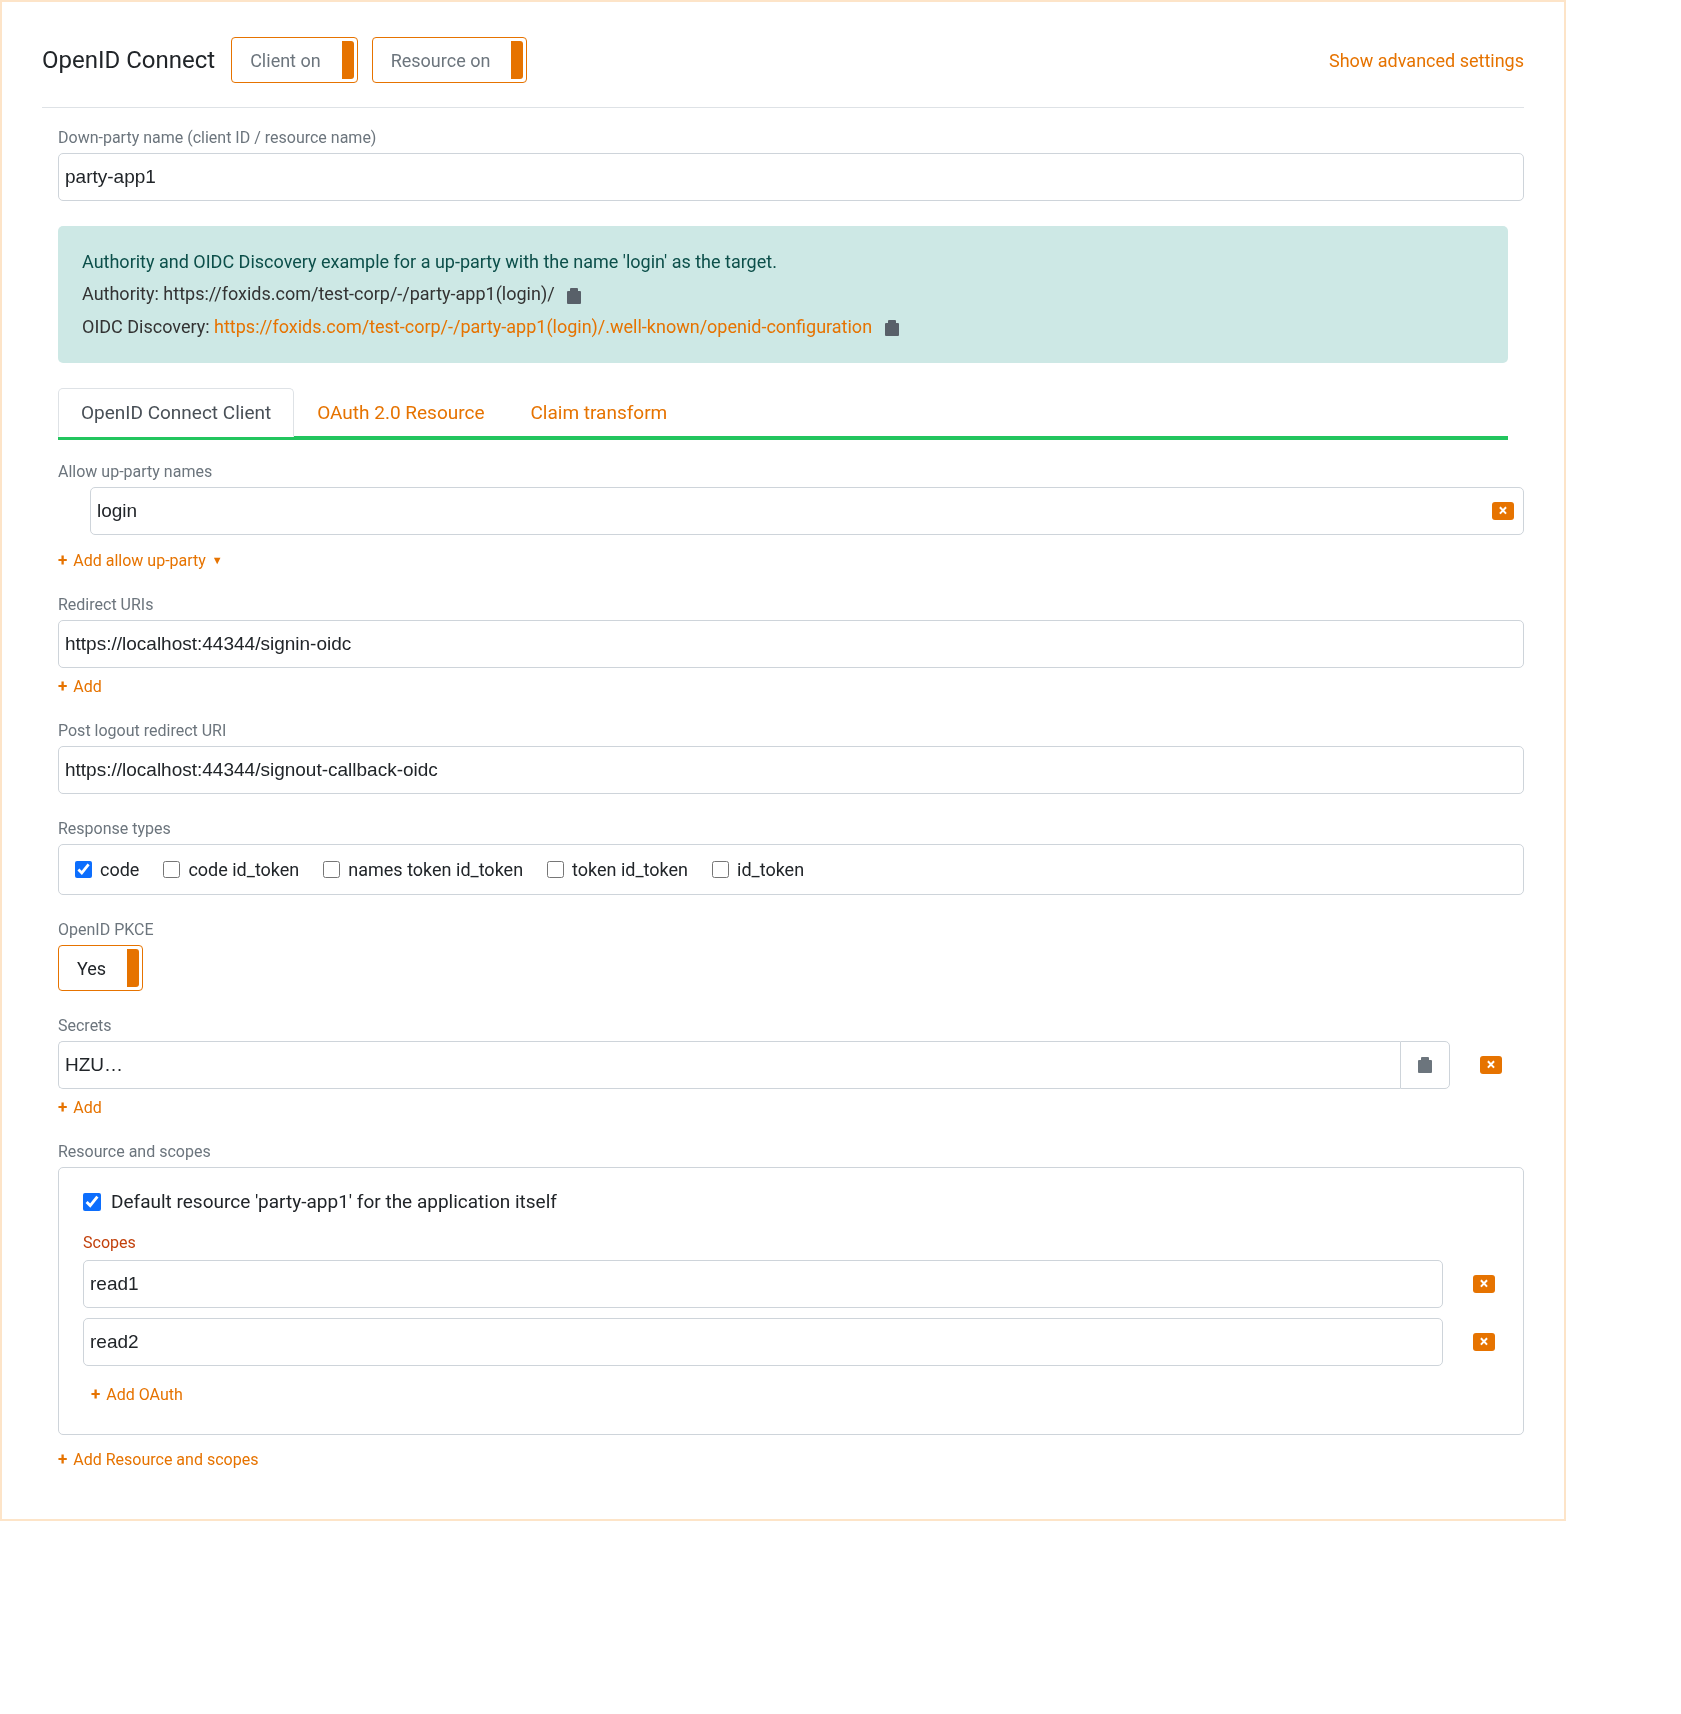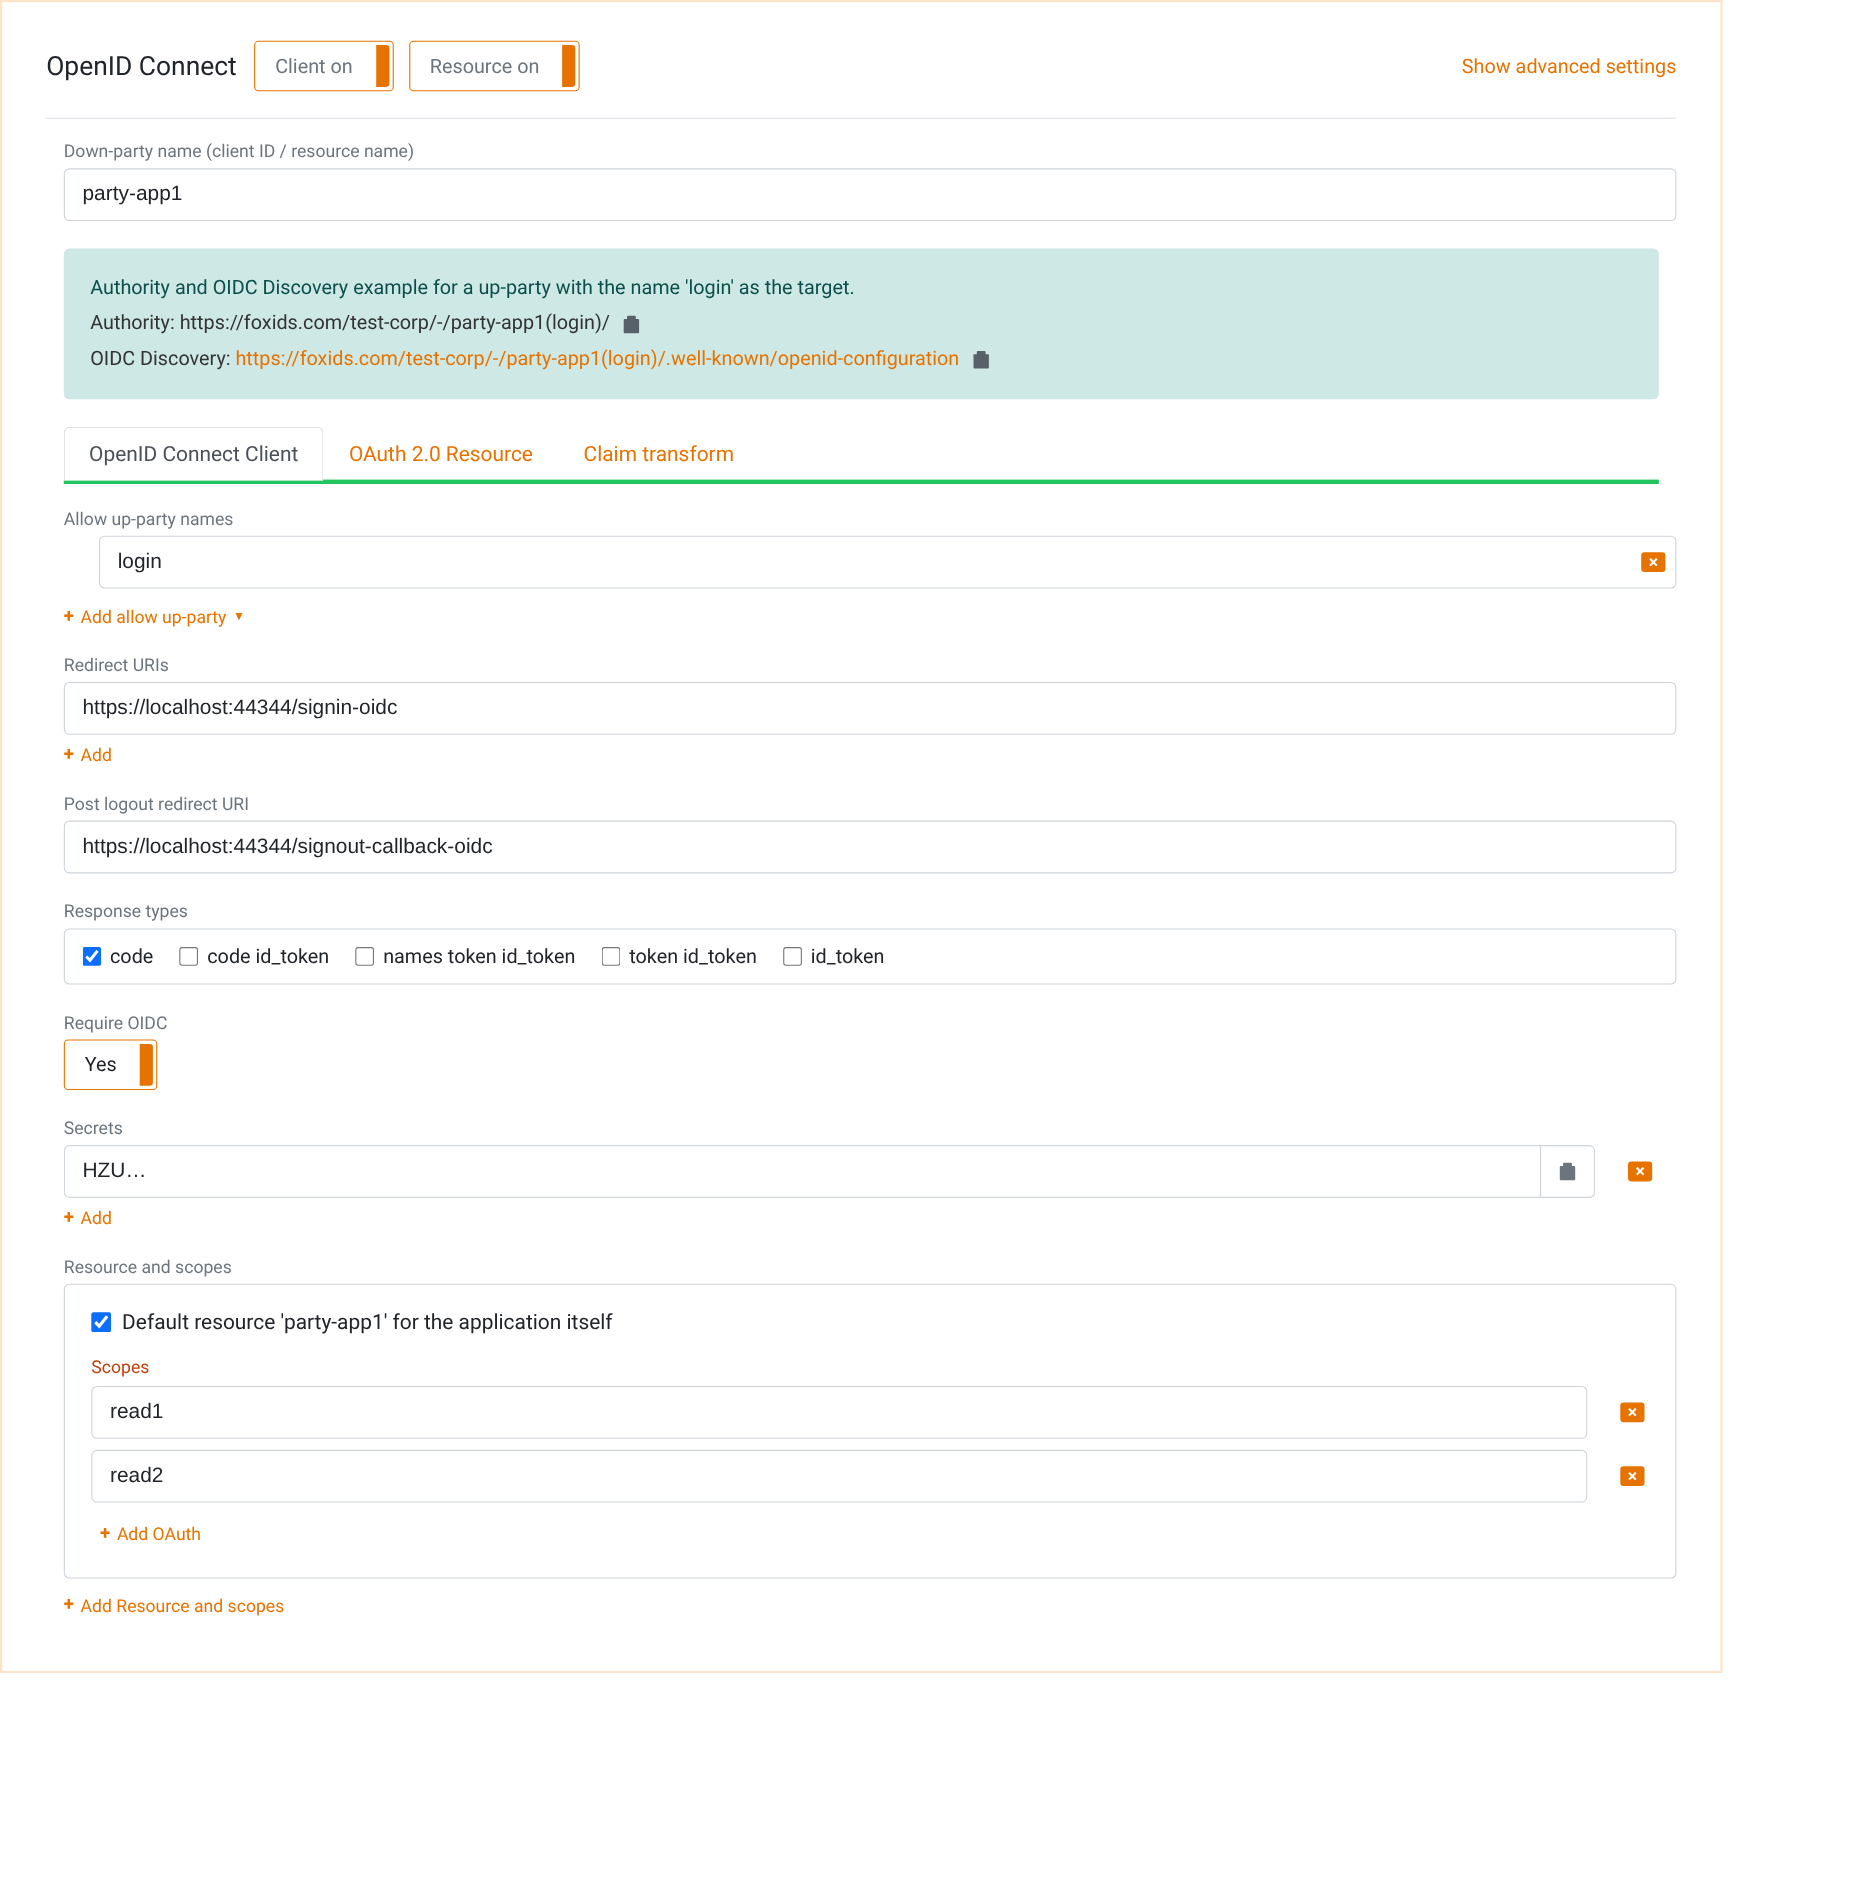--- a/index.html
+++ b/index.html
@@ -6,21 +6,21 @@
 body { font-family: -apple-system, BlinkMacSystemFont, "Segoe UI", Roboto, "Helvetica Neue", Arial, sans-serif; background: #fff; color: #212529; font-size: 16px; }
 .outer-frame { border: 2px solid #fde4c8; padding: 10px 0 0 0; width: 1566px; }
 .inner-container { padding: 25px 40px; }
 .header-row { display: flex; align-items: center; border-bottom: 1px solid #dee2e6; padding-bottom: 24px; margin-bottom: 20px; }
 .page-title { font-size: 24px; font-weight: 400; color: #212529; margin-right: 16px; }
 .toggle-btn-wrap { display:inline-flex; align-items:center; border:1px solid #e67300; border-radius:4px; margin-right:14px; background:#fff; padding: 0; height: 46px;}
 .toggle-btn-wrap .txt { padding: 0 18px; color:#6c757d; font-size:18px;}
 .toggle-btn-wrap .thumb { width: 12px; align-self: stretch; background:#e67300; border-radius: 0 3px 3px 0; margin: 3px;}
 .adv-link { margin-left: auto; color: #e67300; font-size: 18px; cursor: pointer; }
 .field-label { color: #6c757d; font-size: 16px; margin-bottom: 6px; padding-left: 16px; }
-.text-input { width: 100%; border: 1px solid #ced4da; border-radius: 5px; padding: 12px 16px; font-size: 19px; color: #212529; }
+.text-input { width: 100%; border: 1px solid #ced4da; border-radius: 5px; padding: 12px 6px; font-size: 19px; color: #212529; }
 .section { margin: 0 0 25px 16px; }
 .info-box { background: #cde8e5; border-radius: 5px; padding: 20px 24px; margin: 25px 16px 25px 16px; color: #333; line-height: 1.8; font-size: 18px;}
 .info-box .italic { color: #0c4f4a; }
 .info-box .link { color: #e67300; }
 .clipboard-icon { display: inline-block; width: 14px; height: 16px; position: relative; vertical-align: middle; margin-left: 8px;}
 .clipboard-icon::before { content:""; position:absolute; top:3px; left:0; width:14px; height:13px; background:#586069; border-radius:1px;}
 .clipboard-icon::after { content:""; position:absolute; top:0; left:3px; width:8px; height:4px; background:#586069; border-radius:1px;}
 .tabs { display: flex; border-bottom: 4px solid #22c55e; margin: 0 16px 22px 16px; }
 .tab { padding: 12px 22px; font-size: 19px; color: #e67300; cursor: pointer; border: 1px solid transparent; border-bottom: none; margin-bottom: -1px; border-radius: 5px 5px 0 0;}
 .tab.active { color: #495057; background: #fff; border-color: #dee2e6; border-bottom: 1px solid #fff; }
@@ -142,21 +142,21 @@
             <input type="checkbox" style="">
             <span>token id_token</span>
           </label>
       <label class="checkbox-item">
             <input type="checkbox" style="">
             <span>id_token</span>
           </label>
     </div>
   </div>
 
-  <div class="field-label">Require OIDC</div>
+  <div class="field-label">OpenID PKCE</div>
   <div class="section">
     <div class="pkce-box">
       <span class="txt">Yes</span>
       <span class="thumb"></span>
     </div>
   </div>
 
   <div class="field-label">Secrets</div>
   <div class="section">
     <div class="secret-row">

